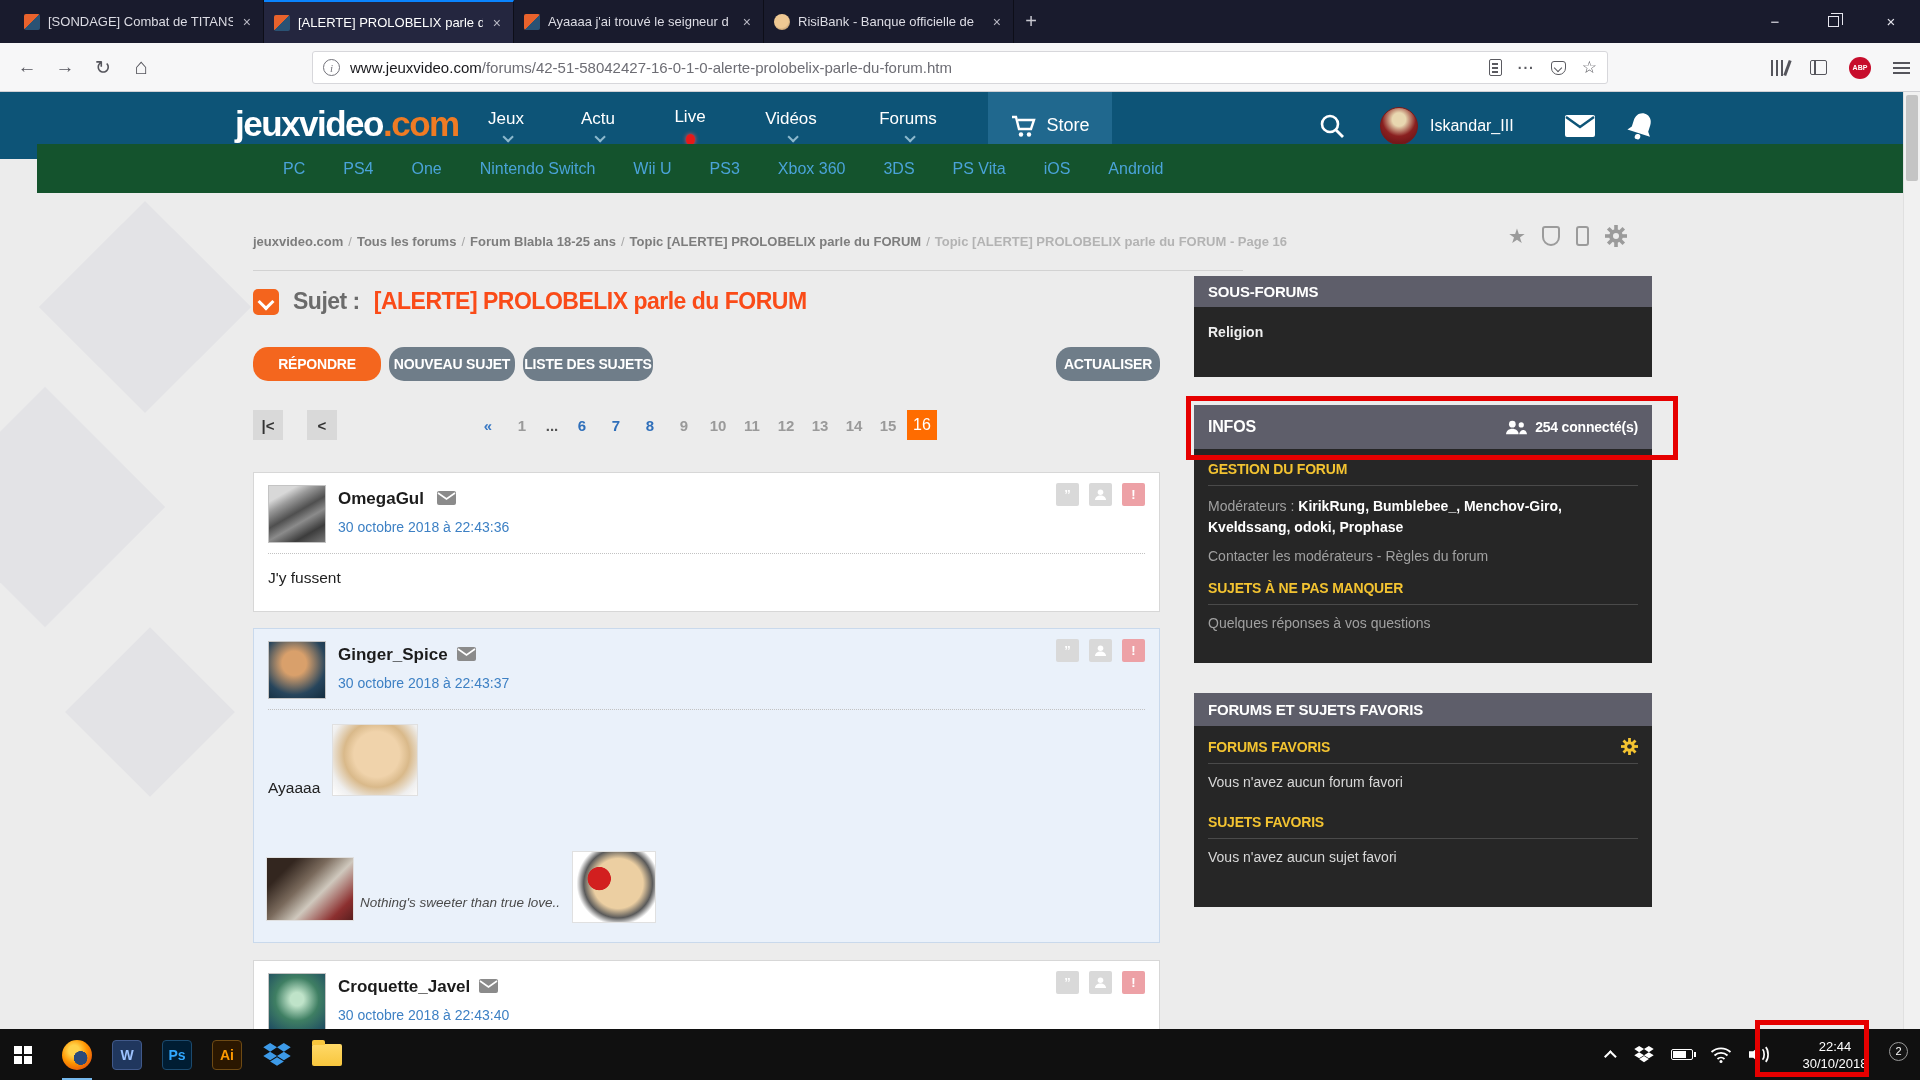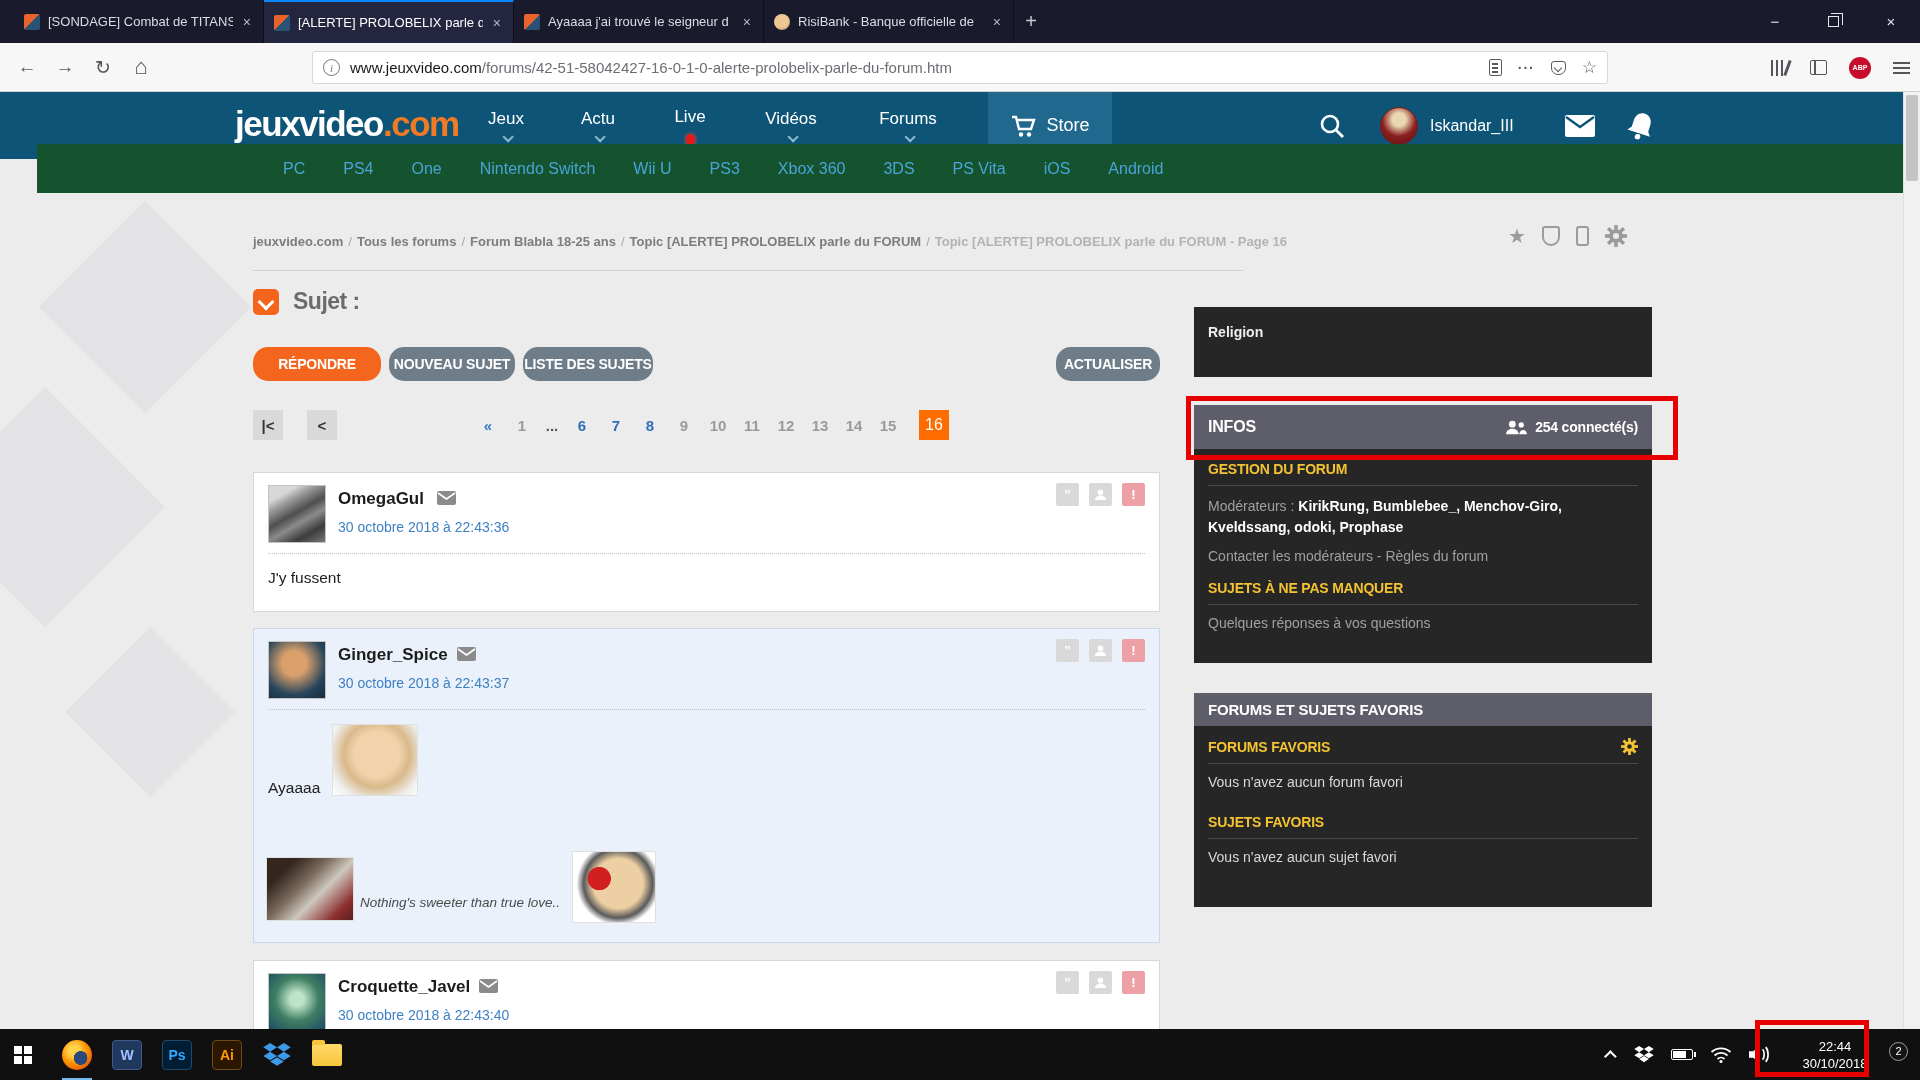--- a/index.html
+++ b/index.html
@@ -90,21 +90,21 @@
 
   
   .pager { position:absolute; left:253px; top:318px; width:907px; height:30px; z-index:2; }
   .pnav { position:absolute; top:0; width:30px; height:30px; background:#d9d9d9; color:#333; font-weight:bold; font-size:15px; display:flex; align-items:center; justify-content:center; }
   .pages { position:absolute; left:218px; top:0; display:flex; align-items:center; }
   .pg { width:34px; text-align:center; font-size:15px; font-weight:bold; }
   .pg-link { color:#3a79c4; }
   .pg-vis { color:#2f6fba; }
   .pg-muted { color:#9a9a9a; }
   .pg-dots { color:#555; width:26px; }
-  .pg-active { width:30px; height:30px; background:#ff6c00; color:#fff; display:flex; align-items:center; justify-content:center; margin-left:14px; }
+  .pg-active { width:30px; height:30px; background:#ff6c00; color:#fff; display:flex; align-items:center; justify-content:center; margin-left:2px; }
 
   
   .post { position:absolute; left:253px; width:907px; background:#fff; border:1px solid #d7d7d7; z-index:2; }
   .post.alt { background:#eaf1fa; border-color:#c9d9ec; }
   .avatar { position:absolute; left:14px; top:12px; width:58px; height:58px; border:1px solid #c4c4c4; }
   .av1 { background:linear-gradient(150deg,#d8d8d8 0 18%,#9a9a9a 30%,#4f4f4f 48%,#8b8b8b 62%,#3c3c3c 80%,#777); }
   .av2 { background:radial-gradient(circle at 45% 38%,#d9a06b 0 26%,#27455c 68%,#132c3e 100%); }
   .av3 { background:radial-gradient(circle at 50% 45%,#bfe3c9 0 16%,#3f7f63 52%,#1d4a62 100%); }
   .pname { position:absolute; left:84px; top:16px; font-size:17px; font-weight:bold; color:#1c1c1c; }
   .mail-s { position:absolute; top:18px; }
@@ -319,20 +319,21 @@
             <circle cx="8" cy="8" r="5"></circle>
           </g>
           <circle cx="8" cy="8" r="2.2" fill="#ececec"></circle>
         </svg>
     </div>
     <hr class="rule">
 
     <div class="subject">
       <i class="subj-ic"></i>
       <span class="subj-label">Sujet :</span>
+      <span class="subj-title">[ALERTE] PROLOBELIX parle du FORUM</span>
     </div>
 
     <div class="btnrow">
       <span class="jvbtn b-orange" style="left:0;width:128px">RÉPONDRE</span>
       <span class="jvbtn b-gray" style="left:136px;width:126px">NOUVEAU SUJET</span>
       <span class="jvbtn b-gray" style="left:270px;width:130px">LISTE DES SUJETS</span>
       <span class="jvbtn b-gray" style="left:803px;width:104px">ACTUALISER</span>
     </div>
 
     <div class="pager">
@@ -417,20 +418,23 @@
         <span class="pic">
             <svg width="13" height="13" viewBox="0 0 14 14">
               <circle cx="7" cy="4.5" r="3" fill="#fff"></circle>
               <path d="M1 13c0-3 2.7-5 6-5s6 2 6 5z" fill="#fff"></path>
             </svg>
           </span>
         <span class="pic alert">!</span>
       </div>
     </article>
 
+    <div class="sidehead" style="top:184px;height:31px;font-size:15px">
+        <span>SOUS-FORUMS</span>
+      </div>
     <div class="sidebody" style="top:215px;height:70px">
       <div class="sb-line">Religion</div>
     </div>
 
     <div class="sidehead" style="top:313px;height:44px;font-size:16px">
       <span>INFOS</span>
       <span class="conn" style="margin-left:auto;font-weight:bold">
         <svg width="22" height="15" viewBox="0 0 21 14">
             <circle cx="7" cy="3.8" r="3.2" fill="#fff"></circle>
             <path d="M1 13.5c0-3.2 2.8-5.2 6-5.2s6 2 6 5.2z" fill="#fff"></path>

